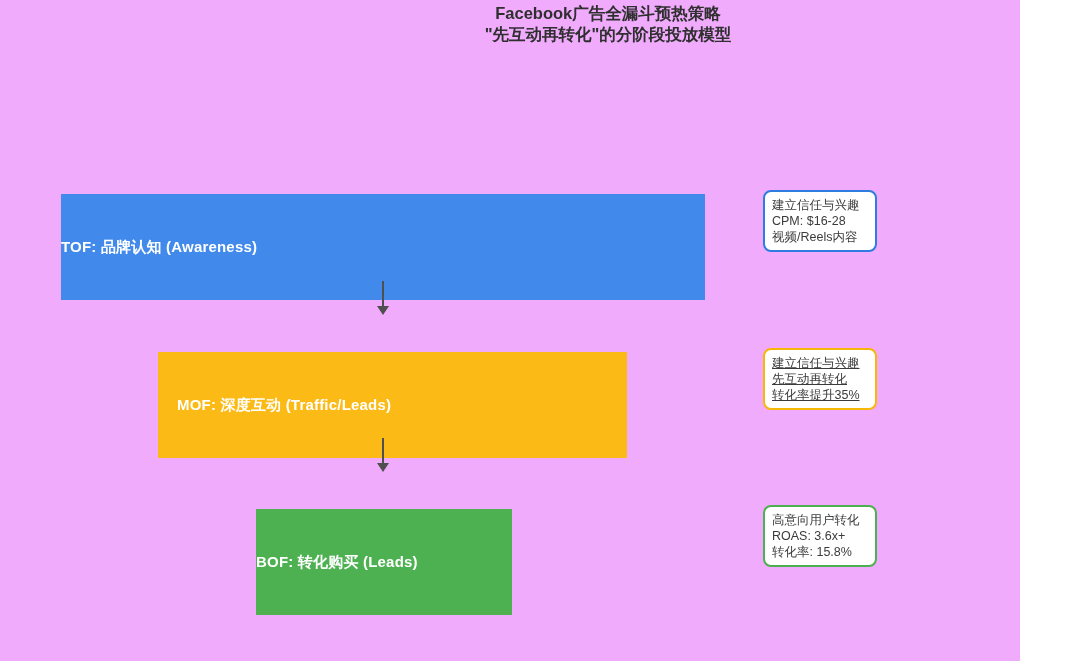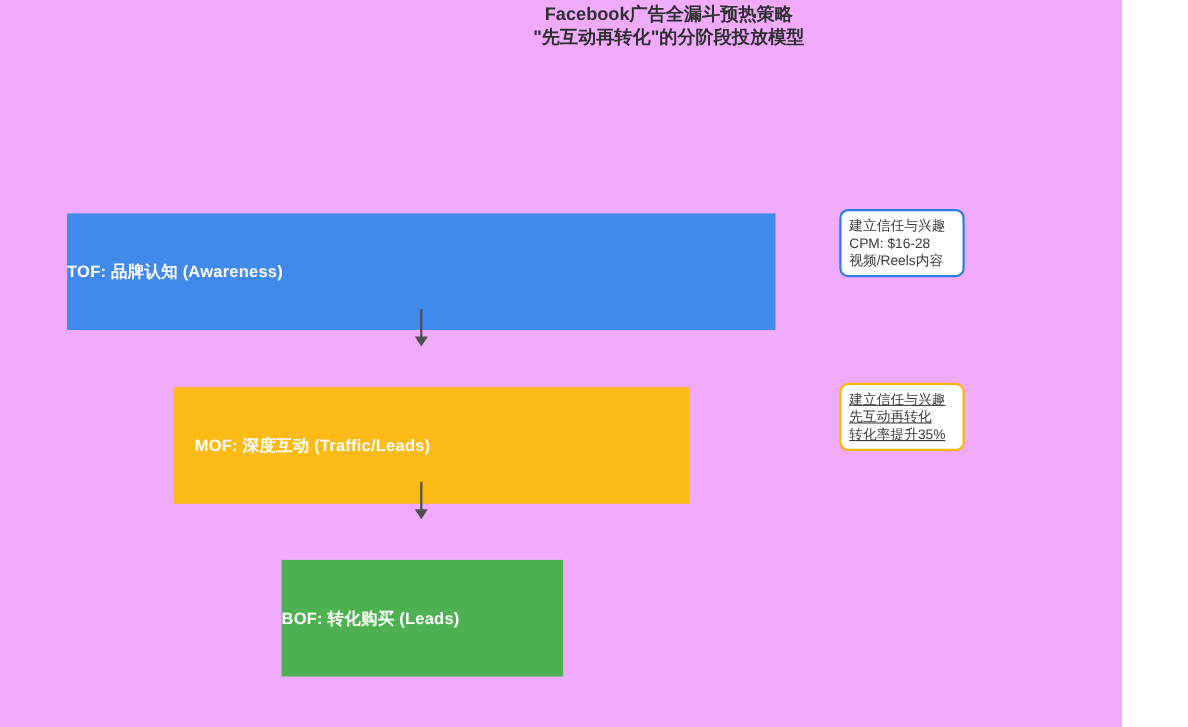--- a/index.html
+++ b/index.html
@@ -117,14 +117,19 @@
     <div>CPM: $16-28</div>
     <div>视频/Reels内容</div>
   </div>
 
   <div class="callout callout-2" style="border-color: rgb(248, 183, 6);">
     <div>建立信任与兴趣</div>
     <div>先互动再转化</div>
     <div>转化率提升35%</div>
   </div>
 
+  <div class="callout callout-3" style="border-color: rgb(76, 175, 80);">
+    <div>高意向用户转化</div>
+    <div>ROAS: 3.6x+</div>
+    <div>转化率: 15.8%</div>
+  </div>
 
 </div>
 
 </body></html>

